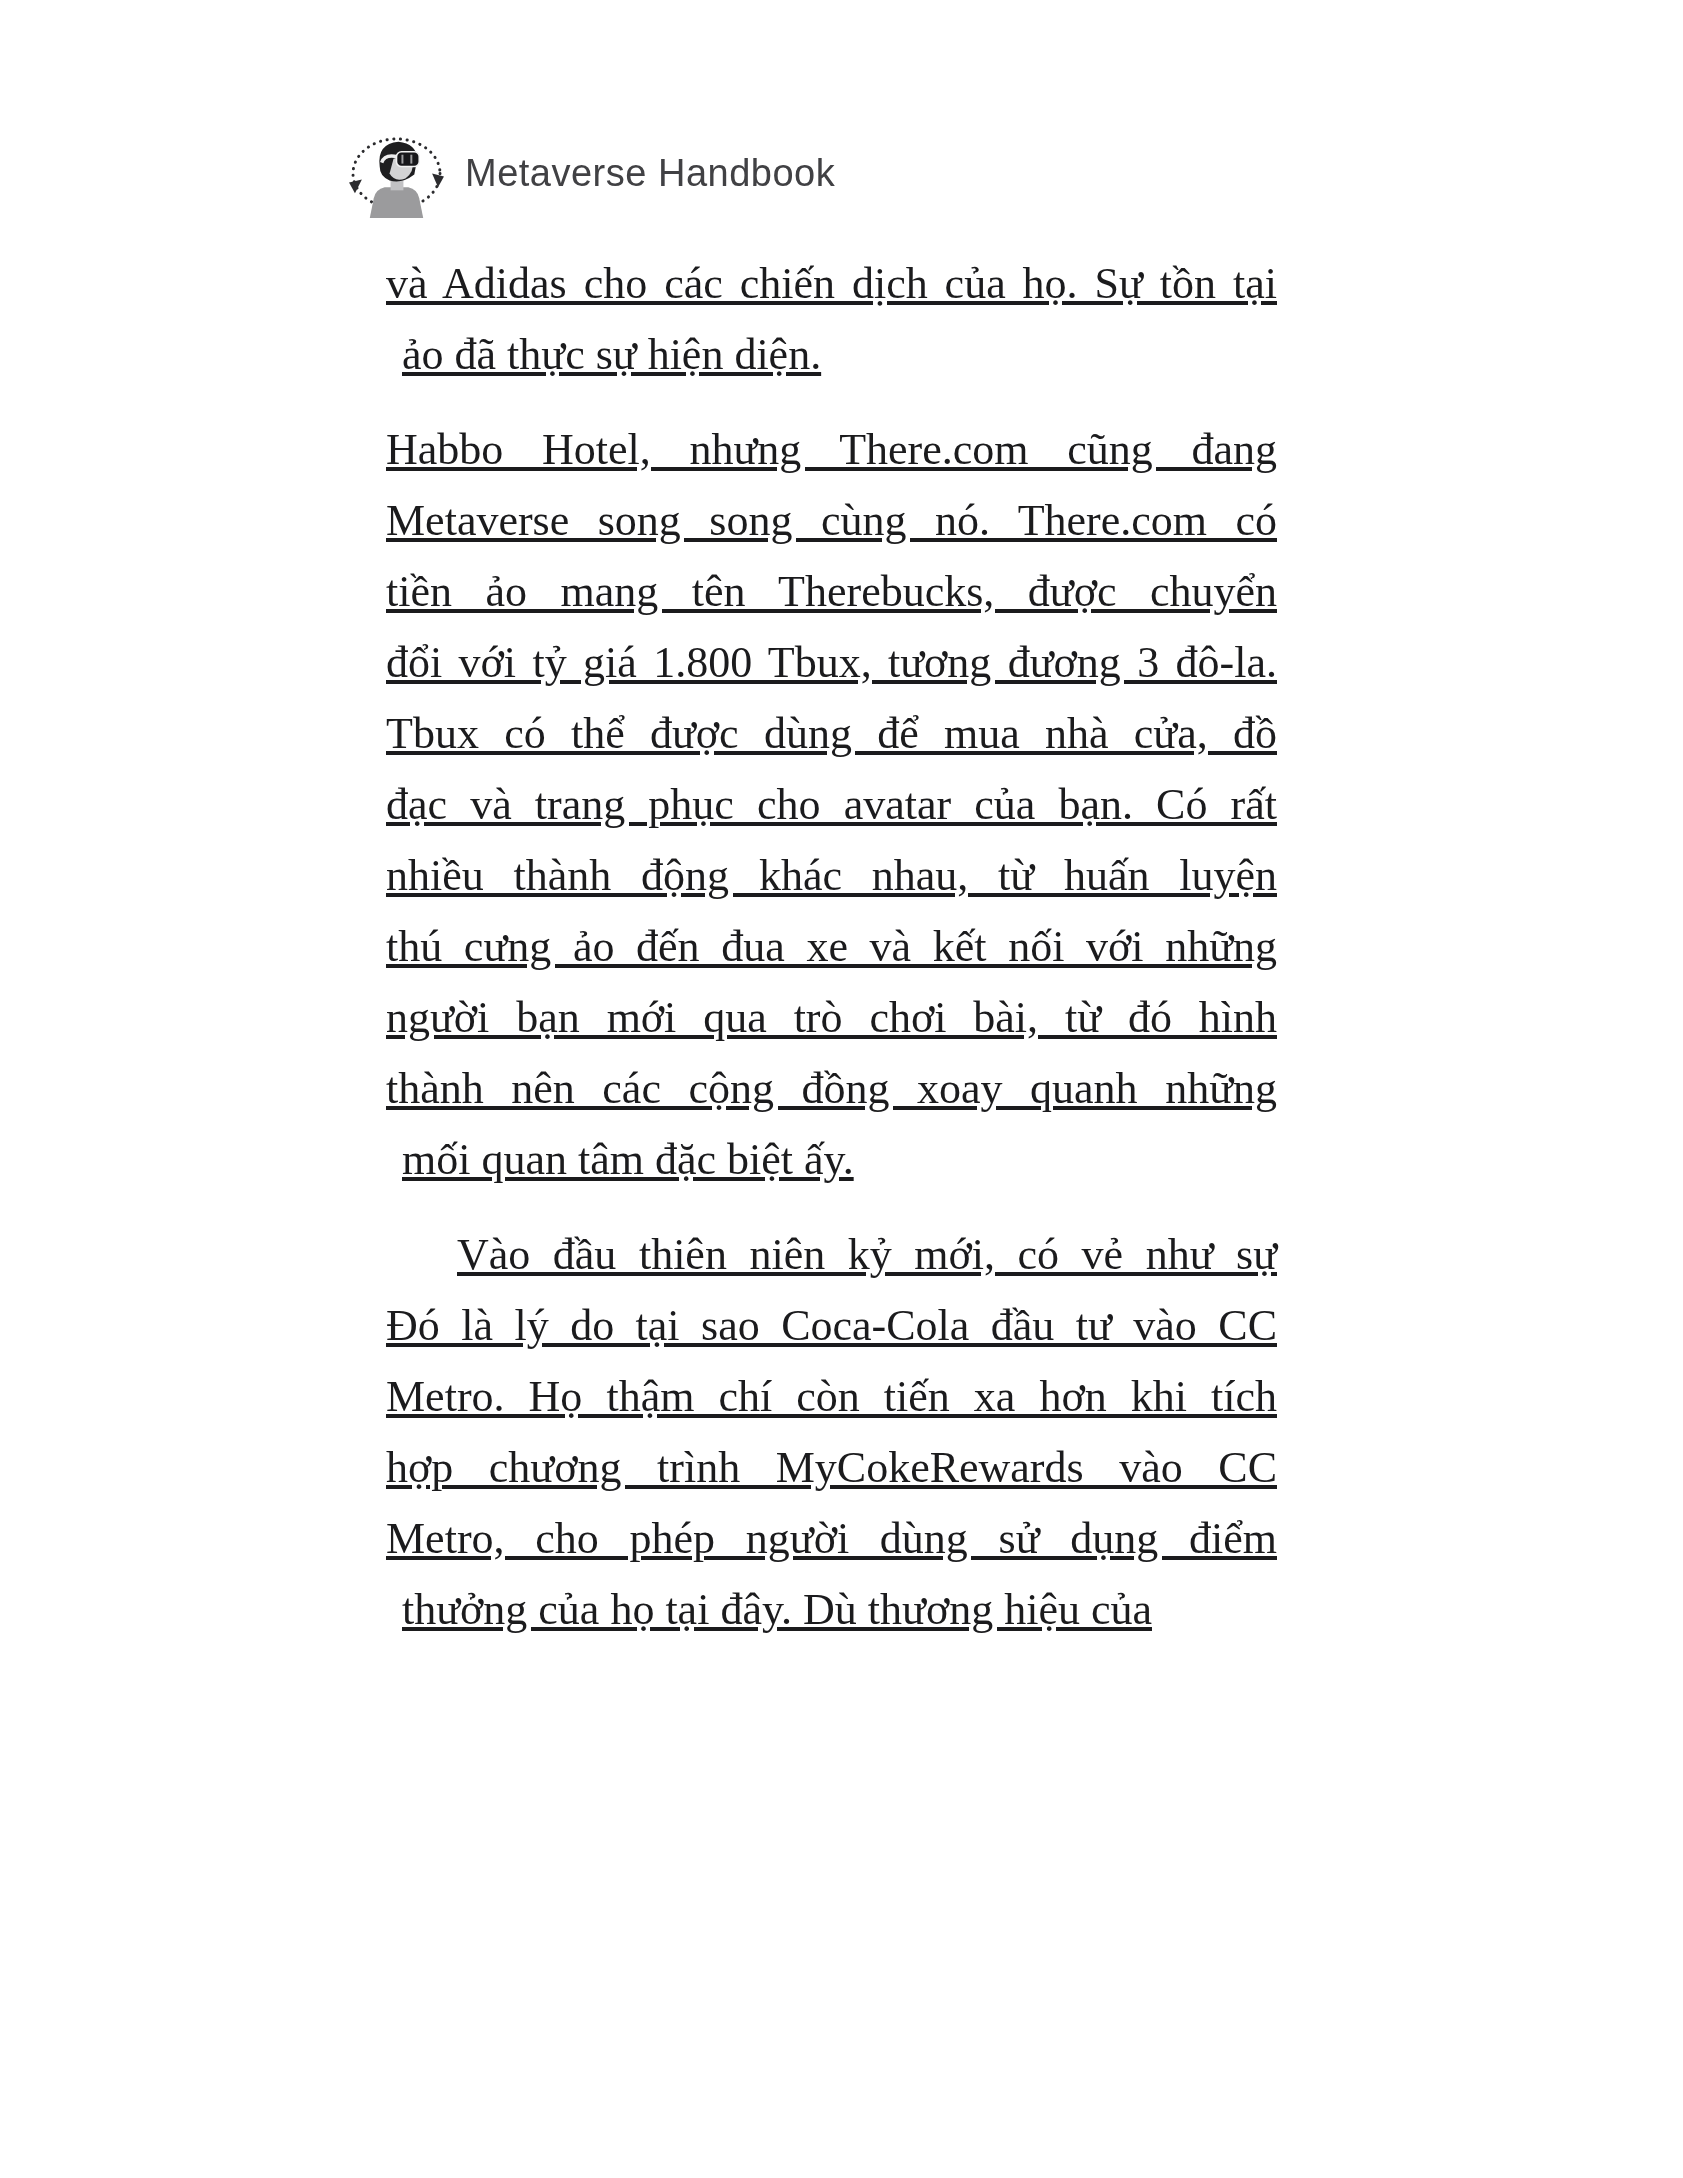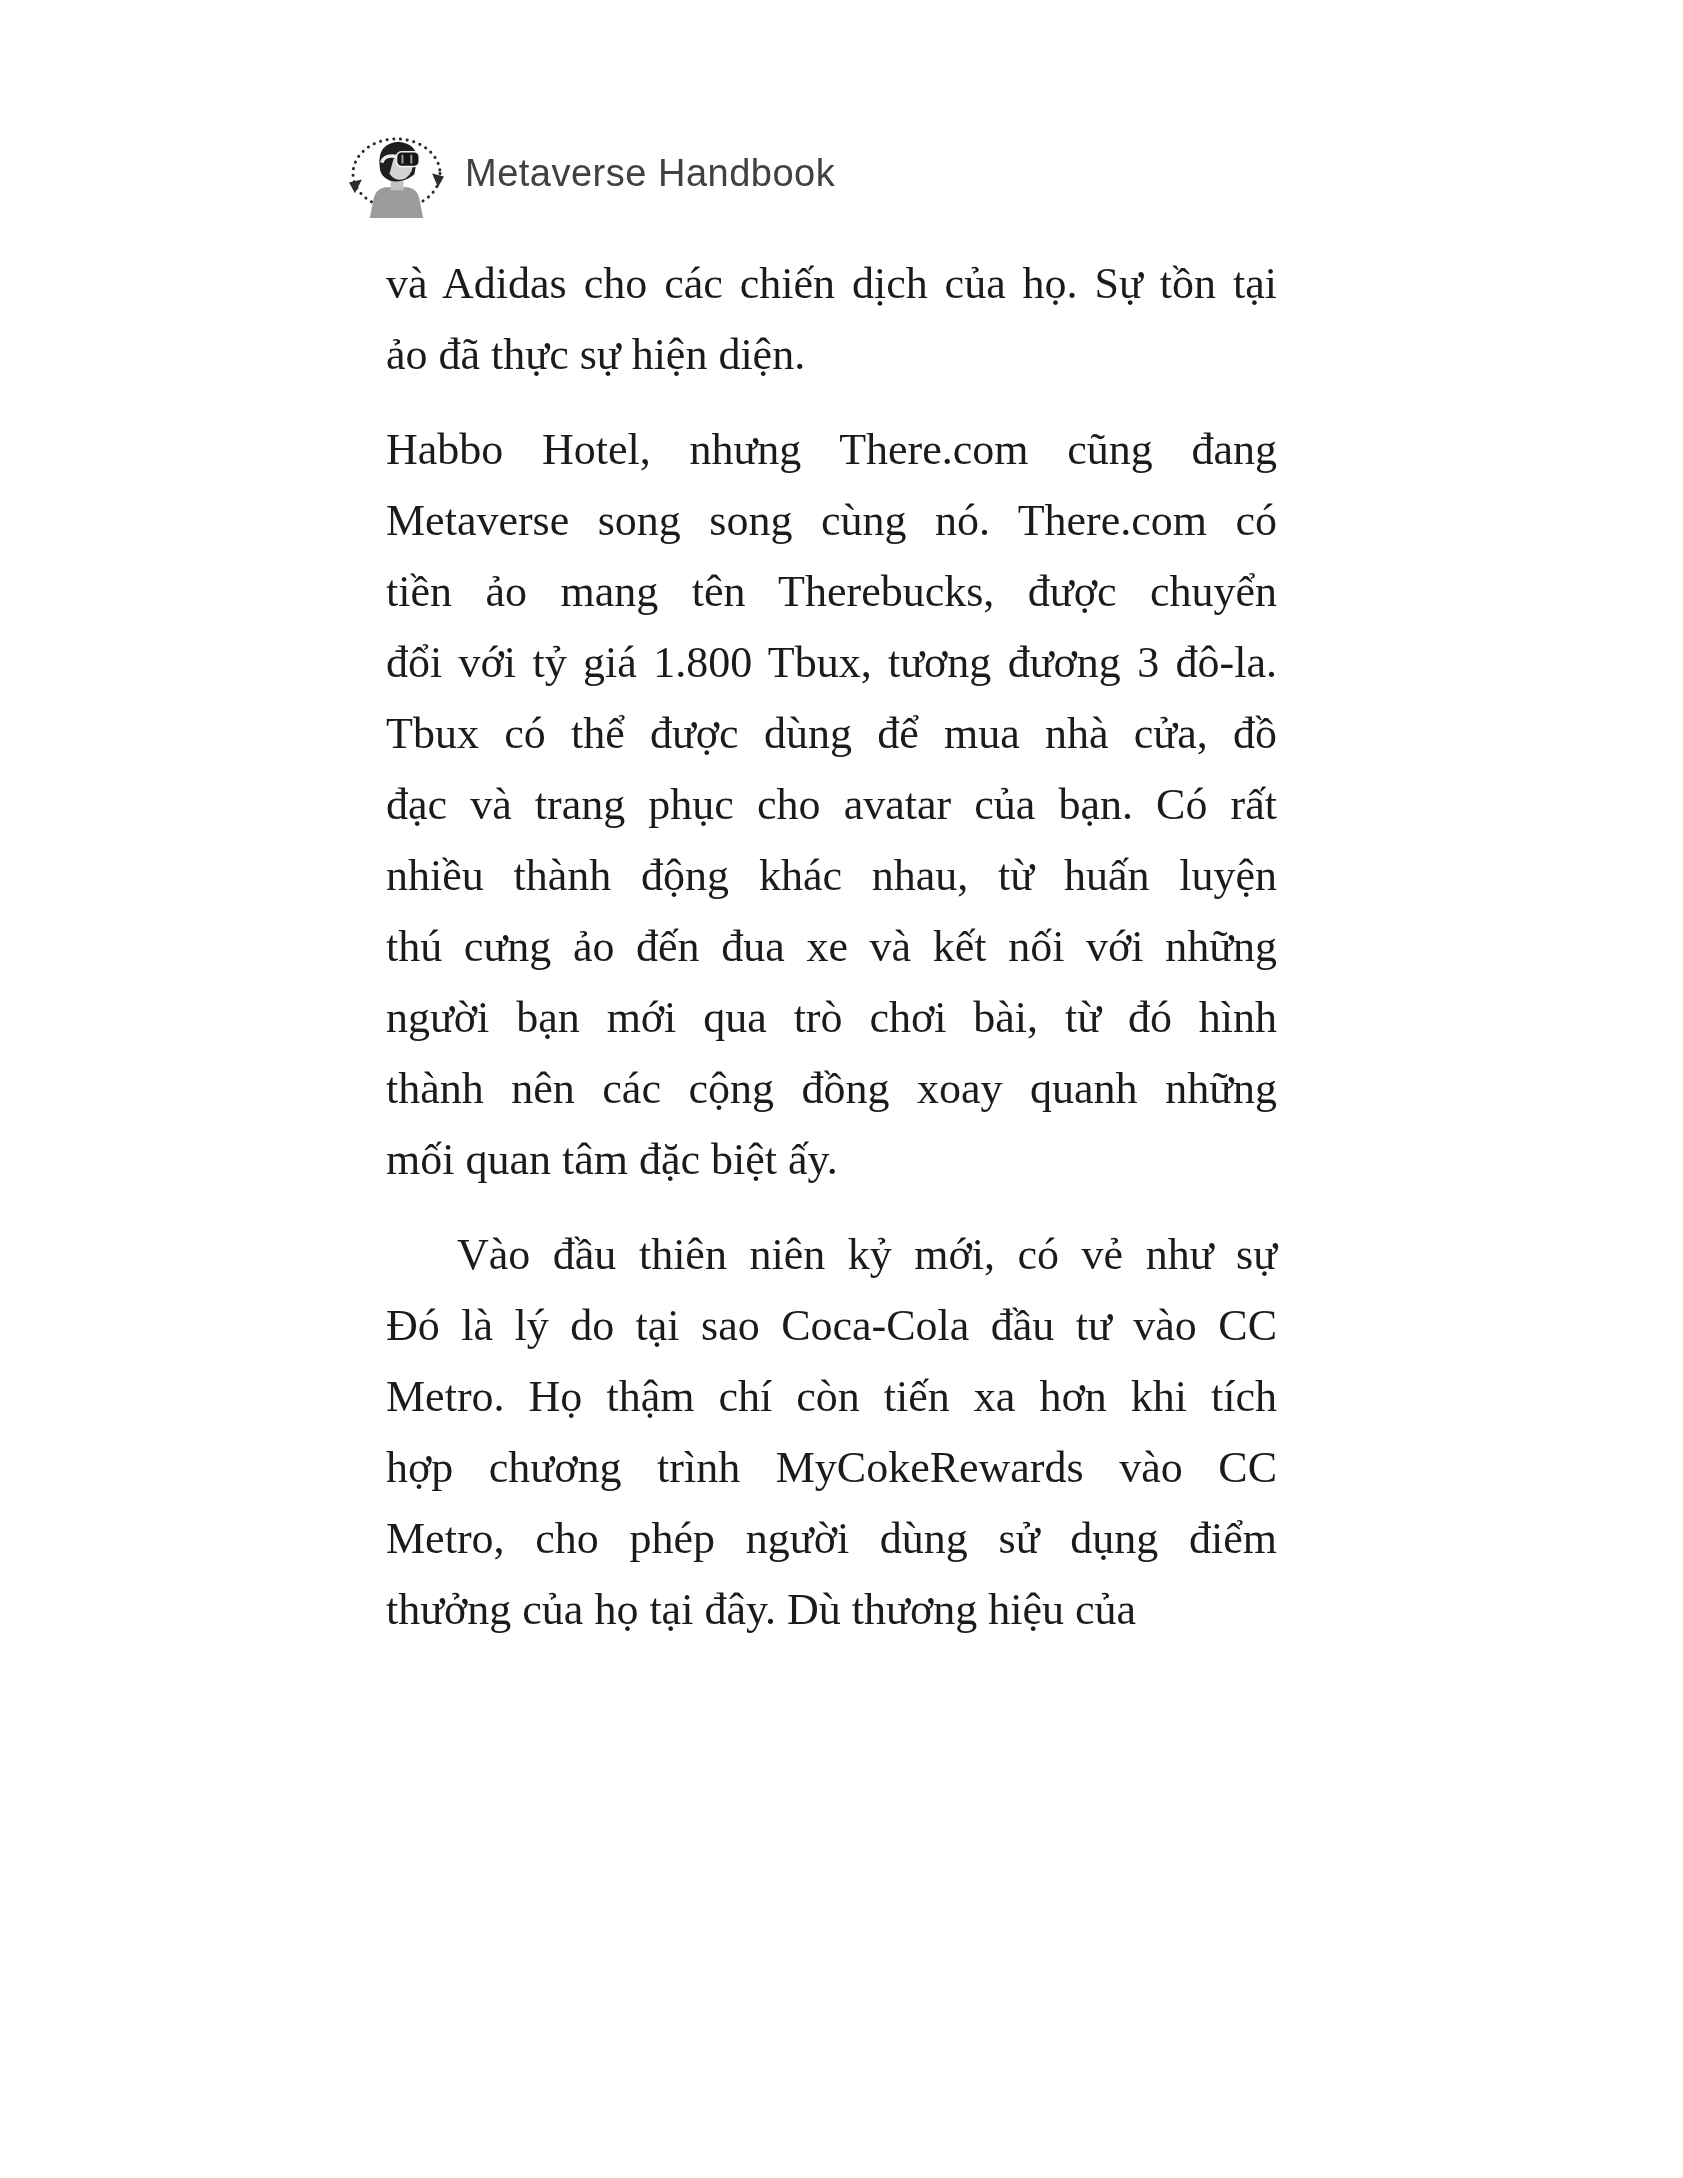--- a/index.html
+++ b/index.html
@@ -47,22 +47,23 @@
     color: #1b1b1d;
   }
   .para { margin: 0; }
   .para + .para { margin-top: 24px; }
   .bodyline {
     display: block;
     line-height: 71px;
     text-align: justify;
     text-align-last: justify;
     white-space: normal;
+    text-decoration: underline;
   }
-  .bodyline.lastline { text-align-last: left; }
+  .bodyline.lastline { text-align-last: left; margin-left: 16px; }
   .bodyline.firstline { text-indent: 71px; }
   
   .page-number {
     position: absolute;
     left: 386px;
     top: 1976px;
     font-family: "Liberation Sans", "DejaVu Sans", sans-serif;
     font-size: 40px;
     color: #be185d;
   }

